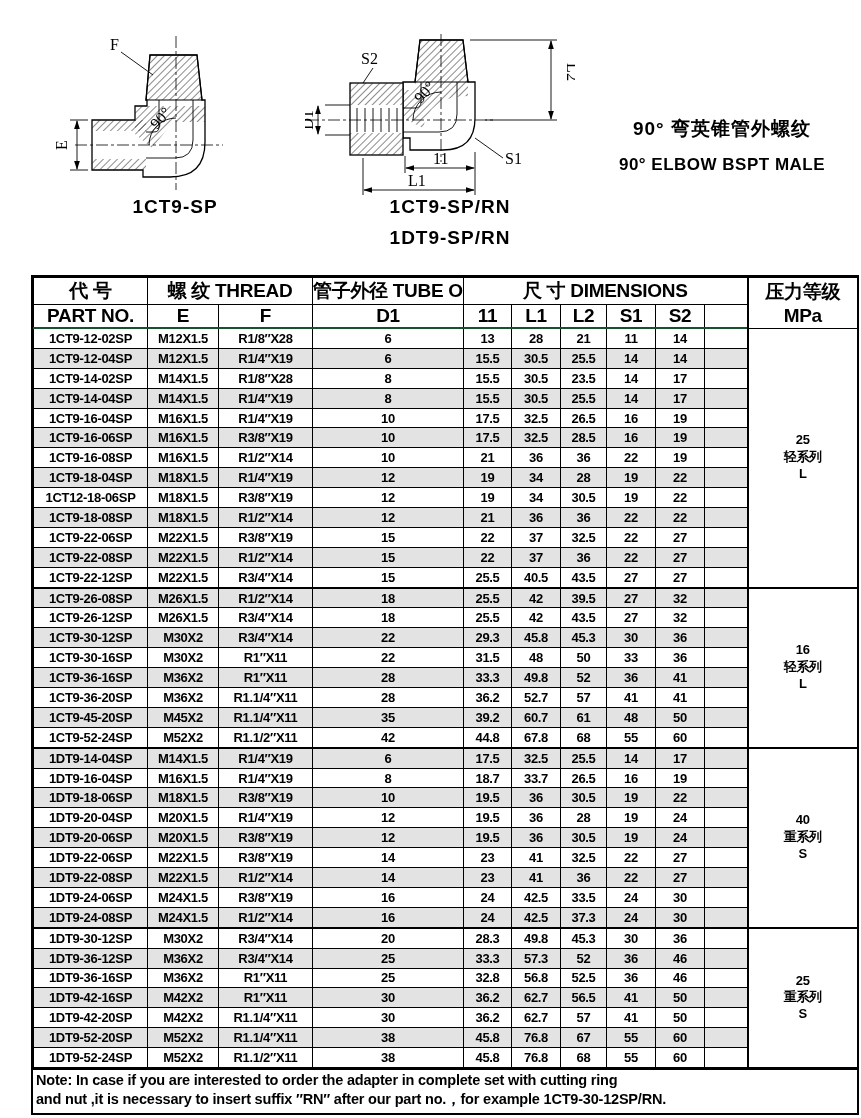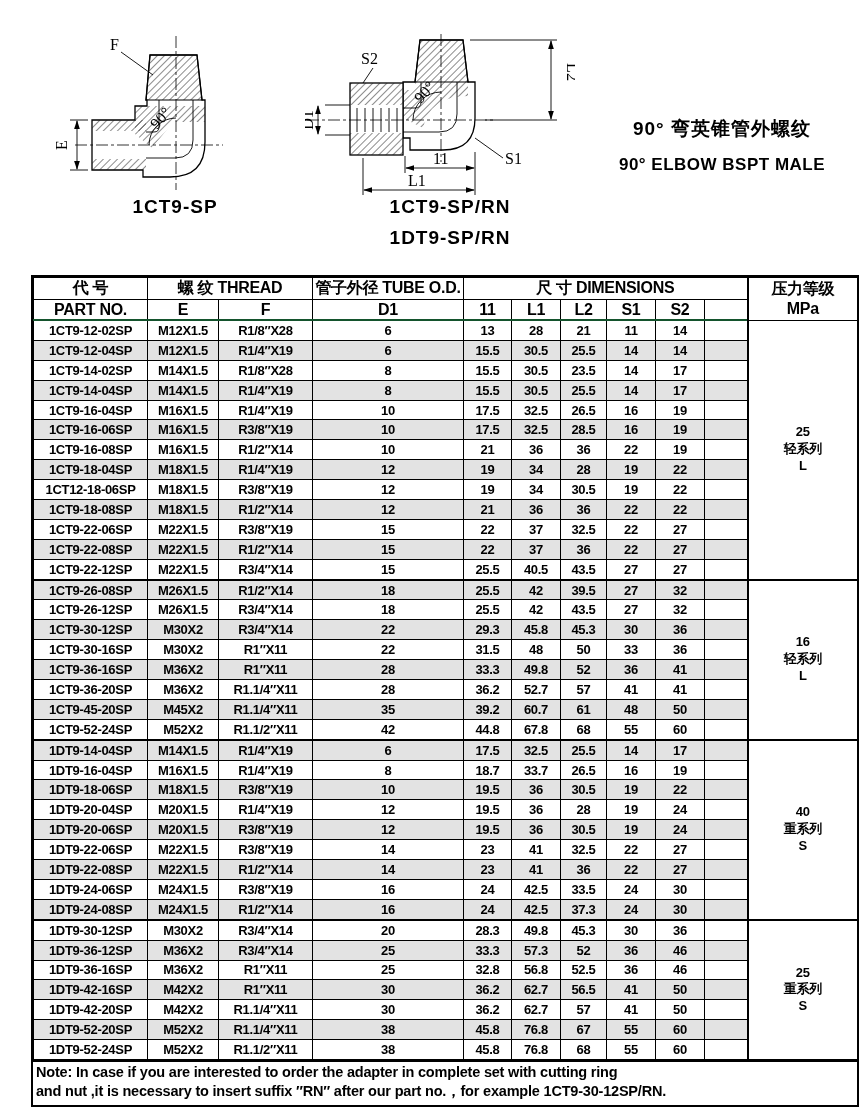--- a/index.html
+++ b/index.html
@@ -12,21 +12,21 @@
   .dim{stroke:#000;stroke-width:0.9;fill:none;}
   .caption{position:absolute;font-family:Liberation Sans, sans-serif;
            font-weight:bold;font-size:19px;text-align:center;letter-spacing:1px;}
   .titles{position:absolute;left:582px;top:116px;width:280px;text-align:center;font-weight:bold;}
   .title-cn{font-size:19px;letter-spacing:1px;}
   .title-en{font-size:17px;margin-top:13px;letter-spacing:0.5px;}
   .table-wrap{position:absolute;left:31px;top:275px;width:828px;border:2px solid #000;box-sizing:border-box;}
   table{border-collapse:collapse;table-layout:fixed;width:100%;}
   th,td{border:1px solid #000;font-weight:bold;font-size:13px;text-align:center;
         vertical-align:middle;padding:0;white-space:nowrap;overflow:hidden;letter-spacing:-0.3px;}
-  thead th{height:19px;font-size:16px;}
+  thead th{height:19px;font-size:19px;}
   thead tr.sub th{border-bottom:2px solid #14532d;}
   tbody td{height:18.9px;}
   tr.alt td{background:#e3e3e3;}
   td.pressure-cell{background:#fff !important;font-size:13px;line-height:1.3;border-left:2px solid #000;}
   th.pressure-h{border-left:2px solid #000;}
   tr.group-start td{border-top:2.5px solid #000;}
   .notes{border-top:2px solid #000;text-align:left;font-weight:bold;padding:1px 3px 3px 3px;}
   .notes div{font-size:14.5px;line-height:19.5px;letter-spacing:-0.2px;}
 </style>
 </head>

